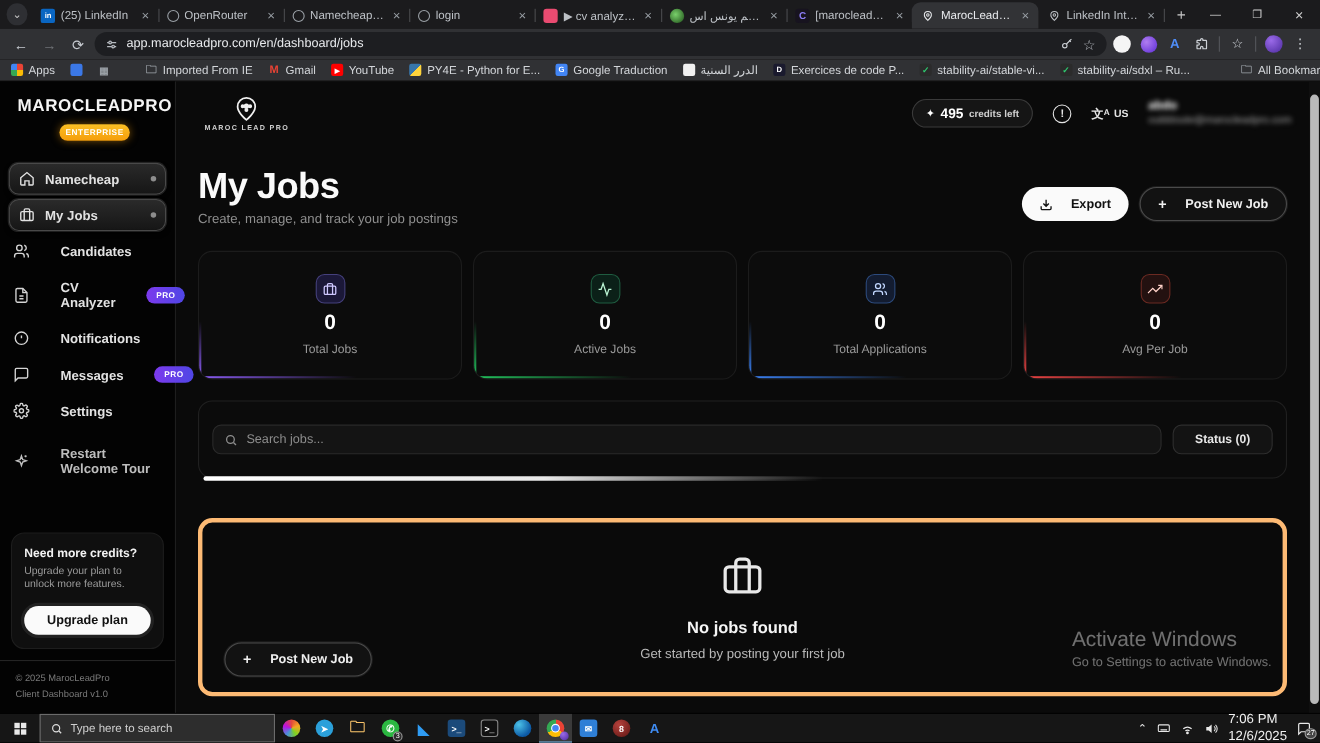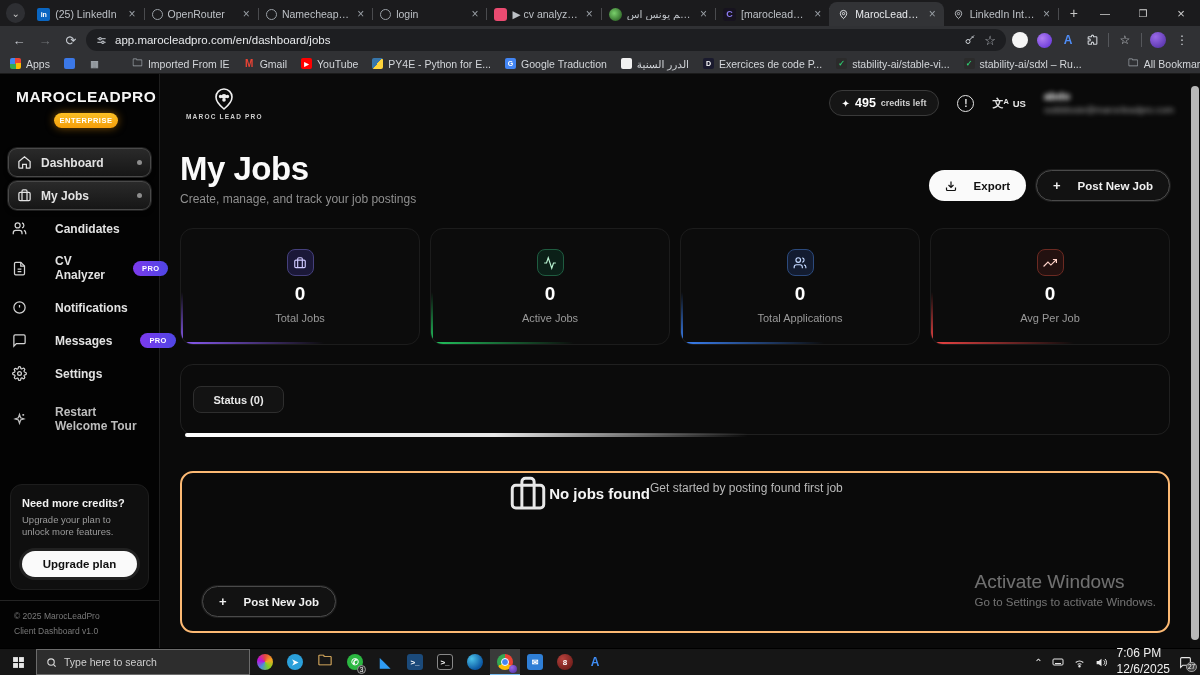--- a/index.html
+++ b/index.html
@@ -152,22 +152,22 @@
   .searchbox { flex:1; display:flex; align-items:center; gap:8px; background:#141414; border:1px solid #2a2a2a;
     border-radius:8px; padding:0 10px; height:27px; }
   .searchbox svg { width:12px; height:12px; flex:none; }
   .searchbox input { flex:1; background:transparent; border:none; outline:none; color:#ddd; font-size:11.5px; font-family:inherit; }
   .searchbox input::placeholder { color:#8d8d8d; }
   .status-btn { width:91px; background:#131313; border:1px solid #2e2e2e; border-radius:8px; color:#e8e8e8;
     font-size:11px; font-weight:bold; height:27px; font-family:inherit; }
   .scroll-glow { position:absolute; left:4px; bottom:-3px; width:57%; height:4px; border-radius:4px;
     background:linear-gradient(90deg,#ffffff 0%, #e8e8e8 55%, rgba(255,255,255,0) 100%); }
 
-  .emptypanel { margin-top:36px; background:#0a0a0a; border:2px solid #fdba74; border-radius:13px; height:162px;
-    position:relative; display:flex; flex-direction:row; align-items:flex-start; justify-content:center; }
+  .emptypanel { margin-top:36px; background:#0a0a0a; border:4px solid #fdba74; border-radius:13px; height:162px;
+    position:relative; display:flex; flex-direction:column; align-items:center; justify-content:center; }
   .emptypanel .bigicon svg { width:42px; height:42px; }
   .empty-title { color:#f5f5f5; font-size:15px; font-weight:bold; margin-top:12px; }
   .empty-sub { color:#b9b9b9; font-size:12px; margin-top:8px; }
   .empty-cta { position:absolute; left:20px; bottom:14px; }
 
   .watermark { position:absolute; right:34px; bottom:40px; color:rgba(255,255,255,.42); text-align:left; }
   .wm1 { font-size:19px; font-weight:400; }
   .wm2 { font-size:11.5px; margin-top:3px; }
 
   .vscroll { position:absolute; top:0; right:0; bottom:0; width:10px; background:#0f0f0f; }
@@ -393,21 +393,21 @@
       <div class="brand">
         <div class="brand-name">MAROCLEADPRO</div>
         <div class="plan-pill">ENTERPRISE</div>
       </div>
 
       <div class="nav">
         <div class="nav-item raised">
           <svg viewBox="0 0 24 24" fill="none" stroke="#e2e2e2" stroke-width="2">
               <path d="M3 10.5L12 3l9 7.5V20a1 1 0 01-1 1h-5v-6h-6v6H4a1 1 0 01-1-1z"></path>
             </svg>
-          <span>Dashboard</span>
+          <span>Namecheap</span>
           <span class="nav-dot"></span>
         </div>
         <div class="nav-item raised">
           <svg viewBox="0 0 24 24" fill="none" stroke="#e2e2e2" stroke-width="2">
               <rect x="3" y="7" width="18" height="13" rx="2"></rect>
               <path d="M8 7V5a2 2 0 012-2h4a2 2 0 012 2v2M8 7v13M16 7v13"></path>
             </svg>
           <span>My Jobs</span>
           <span class="nav-dot"></span>
         </div>
@@ -566,33 +566,40 @@
                 </svg>
             </span>
             <span class="stat-val">0</span>
             <span class="stat-lbl">Avg Per Job</span>
             <span class="glow-b"></span>
               <span class="glow-l"></span>
           </div>
         </div>
 
         <div class="filterbar">
+          <div class="searchbox">
+            <svg viewBox="0 0 24 24" fill="none" stroke="#8d8d8d" stroke-width="2.4">
+                <circle cx="11" cy="11" r="7"></circle>
+                <line x1="21" y1="21" x2="16.5" y2="16.5"></line>
+              </svg>
+            <input type="text" placeholder="Search jobs..." style="">
+          </div>
           <button class="status-btn">Status (0)</button>
           <span class="scroll-glow"></span>
         </div>
 
         <div class="emptypanel">
           <span class="bigicon">
             <svg viewBox="0 0 24 24" fill="none" stroke="#e8e8e8" stroke-width="1.7">
                 <rect x="3" y="7" width="18" height="13" rx="2"></rect>
                 <path d="M8.5 7V5a2 2 0 012-2h3a2 2 0 012 2v2M8.5 7v13M15.5 7v13"></path>
               </svg>
           </span>
           <div class="empty-title">No jobs found</div>
-          <div class="empty-sub">Get started by posting found first job</div>
+          <div class="empty-sub">Get started by posting your first job</div>
           <button class="btn btn-dark empty-cta">
             <span style="font-size:13px;">+</span>
             <span>Post New Job</span>
           </button>
         </div>
 
         <div class="watermark">
           <div class="wm1">Activate Windows</div>
           <div class="wm2">Go to Settings to activate Windows.</div>
         </div>

